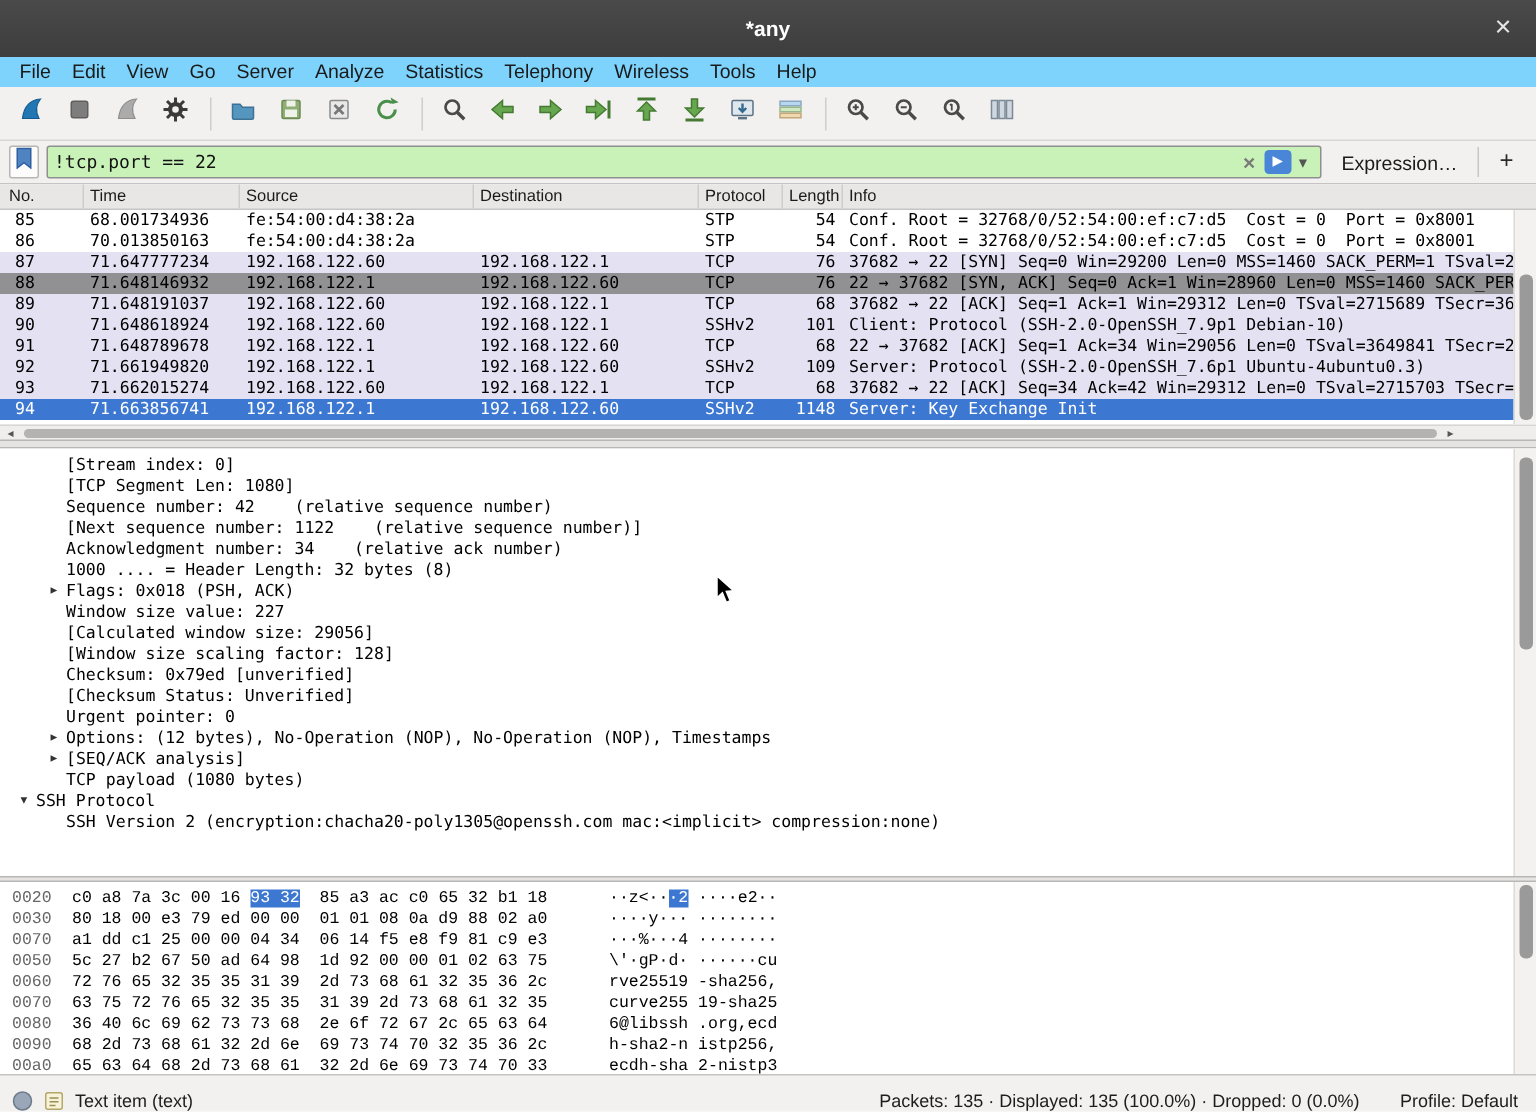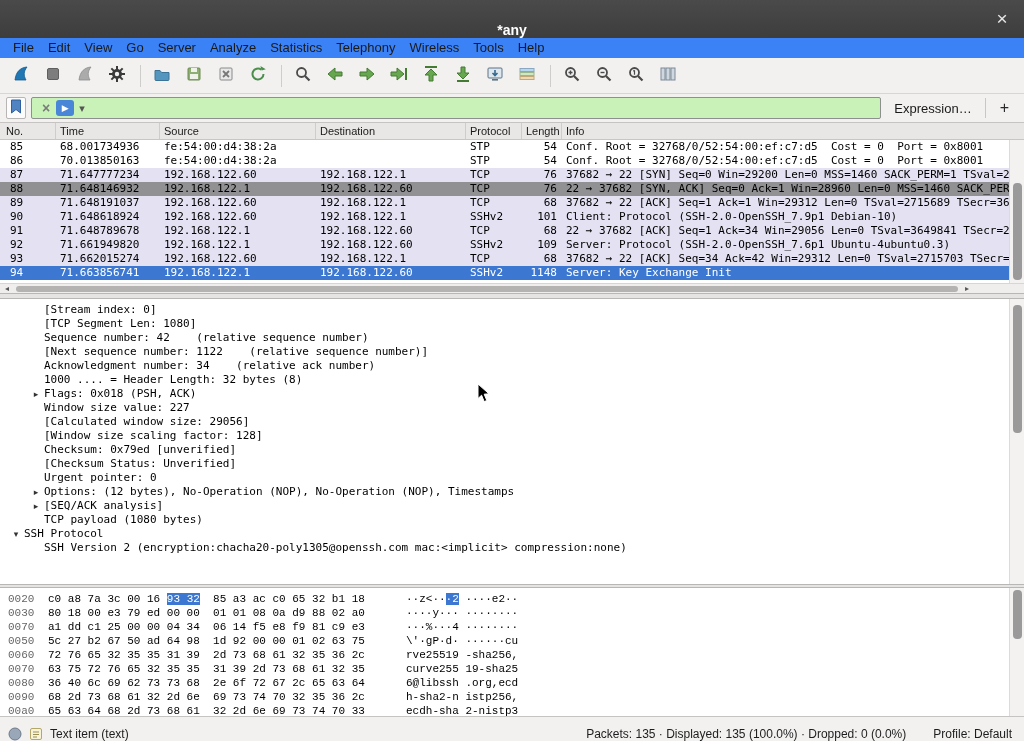--- a/index.html
+++ b/index.html
@@ -1,25 +1,25 @@
 <!DOCTYPE html>
 <html><head>
 <meta charset="utf-8">
 <style>
   *{margin:0;padding:0;box-sizing:border-box}
   html,body{width:1024px;height:741px;overflow:hidden;font-family:"Liberation Sans",sans-serif}
   .window{width:1024px;height:741px;display:flex;flex-direction:column;background:#f2f1f0;position:relative}
 
   
-  .titlebar{height:38px;background:linear-gradient(#4a4a4a,#3d3d3d);display:flex;align-items:flex-end;position:relative;flex:0 0 auto}
+  .titlebar{height:38px;background:linear-gradient(#4a4a4a,#3d3d3d);display:flex;align-items:center;position:relative;flex:0 0 auto}
   .title{flex:1;text-align:center;color:#ffffff;font-size:14px;font-weight:bold}
   .closebtn{position:absolute;right:10px;top:7px;width:24px;height:24px;color:#e6e6e6;font-size:19px;line-height:24px;text-align:center;cursor:default}
 
   
-  .menubar{height:20px;display:flex;align-items:flex-end;padding-left:6px;background:#3b82f6;font-size:13px;color:#1a1a1a;flex:0 0 auto}
+  .menubar{height:20px;display:flex;align-items:flex-end;padding-left:6px;background:#7dd3fc;font-size:13px;color:#1a1a1a;flex:0 0 auto}
   .menu-item{padding:0 7px;line-height:20px}
 
   
   .toolbar{height:36px;display:flex;align-items:center;padding-left:6px;background:#f2f1f0;border-bottom:1px solid #d8d6d4;flex:0 0 auto}
   .tbtn{width:30px;height:28px;display:flex;align-items:center;justify-content:center;border-radius:3px;margin-right:2px}
   .tb-sep{width:1px;height:22px;background:#cfcdcb;margin:0 6px}
 
   
   .filterbar{height:29px;display:flex;align-items:center;padding:0 6px;background:#f2f1f0;border-bottom:1px solid #c6c4c2;flex:0 0 auto;gap:5px}
   .bookmark-btn{width:20px;height:22px;border:1px solid #b8b6b4;background:#fcfcfc;border-radius:2px;display:flex;align-items:center;justify-content:center}
@@ -248,20 +248,21 @@
       </div>
   </div>
 
   <div class="filterbar">
     <div class="bookmark-btn">
         <span><svg width="12" height="15">
             <path d="M1.5 1 h9 v13 l-4.5 -3.5 L1.5 14 Z" fill="#4f83c2" stroke="#2f5f9e"></path>
           </svg></span>
       </div>
     <div class="filter-field">
+      <span class="filter-text">!tcp.port == 22</span>
       <span class="filter-clear">×</span>
       <span class="filter-apply">▶</span>
       <span class="filter-drop">▾</span>
     </div>
     <div class="expr">Expression…</div>
     <div class="sep-v"></div>
     <div class="add-filter">+</div>
   </div>
 
   <div class="packet-list">

